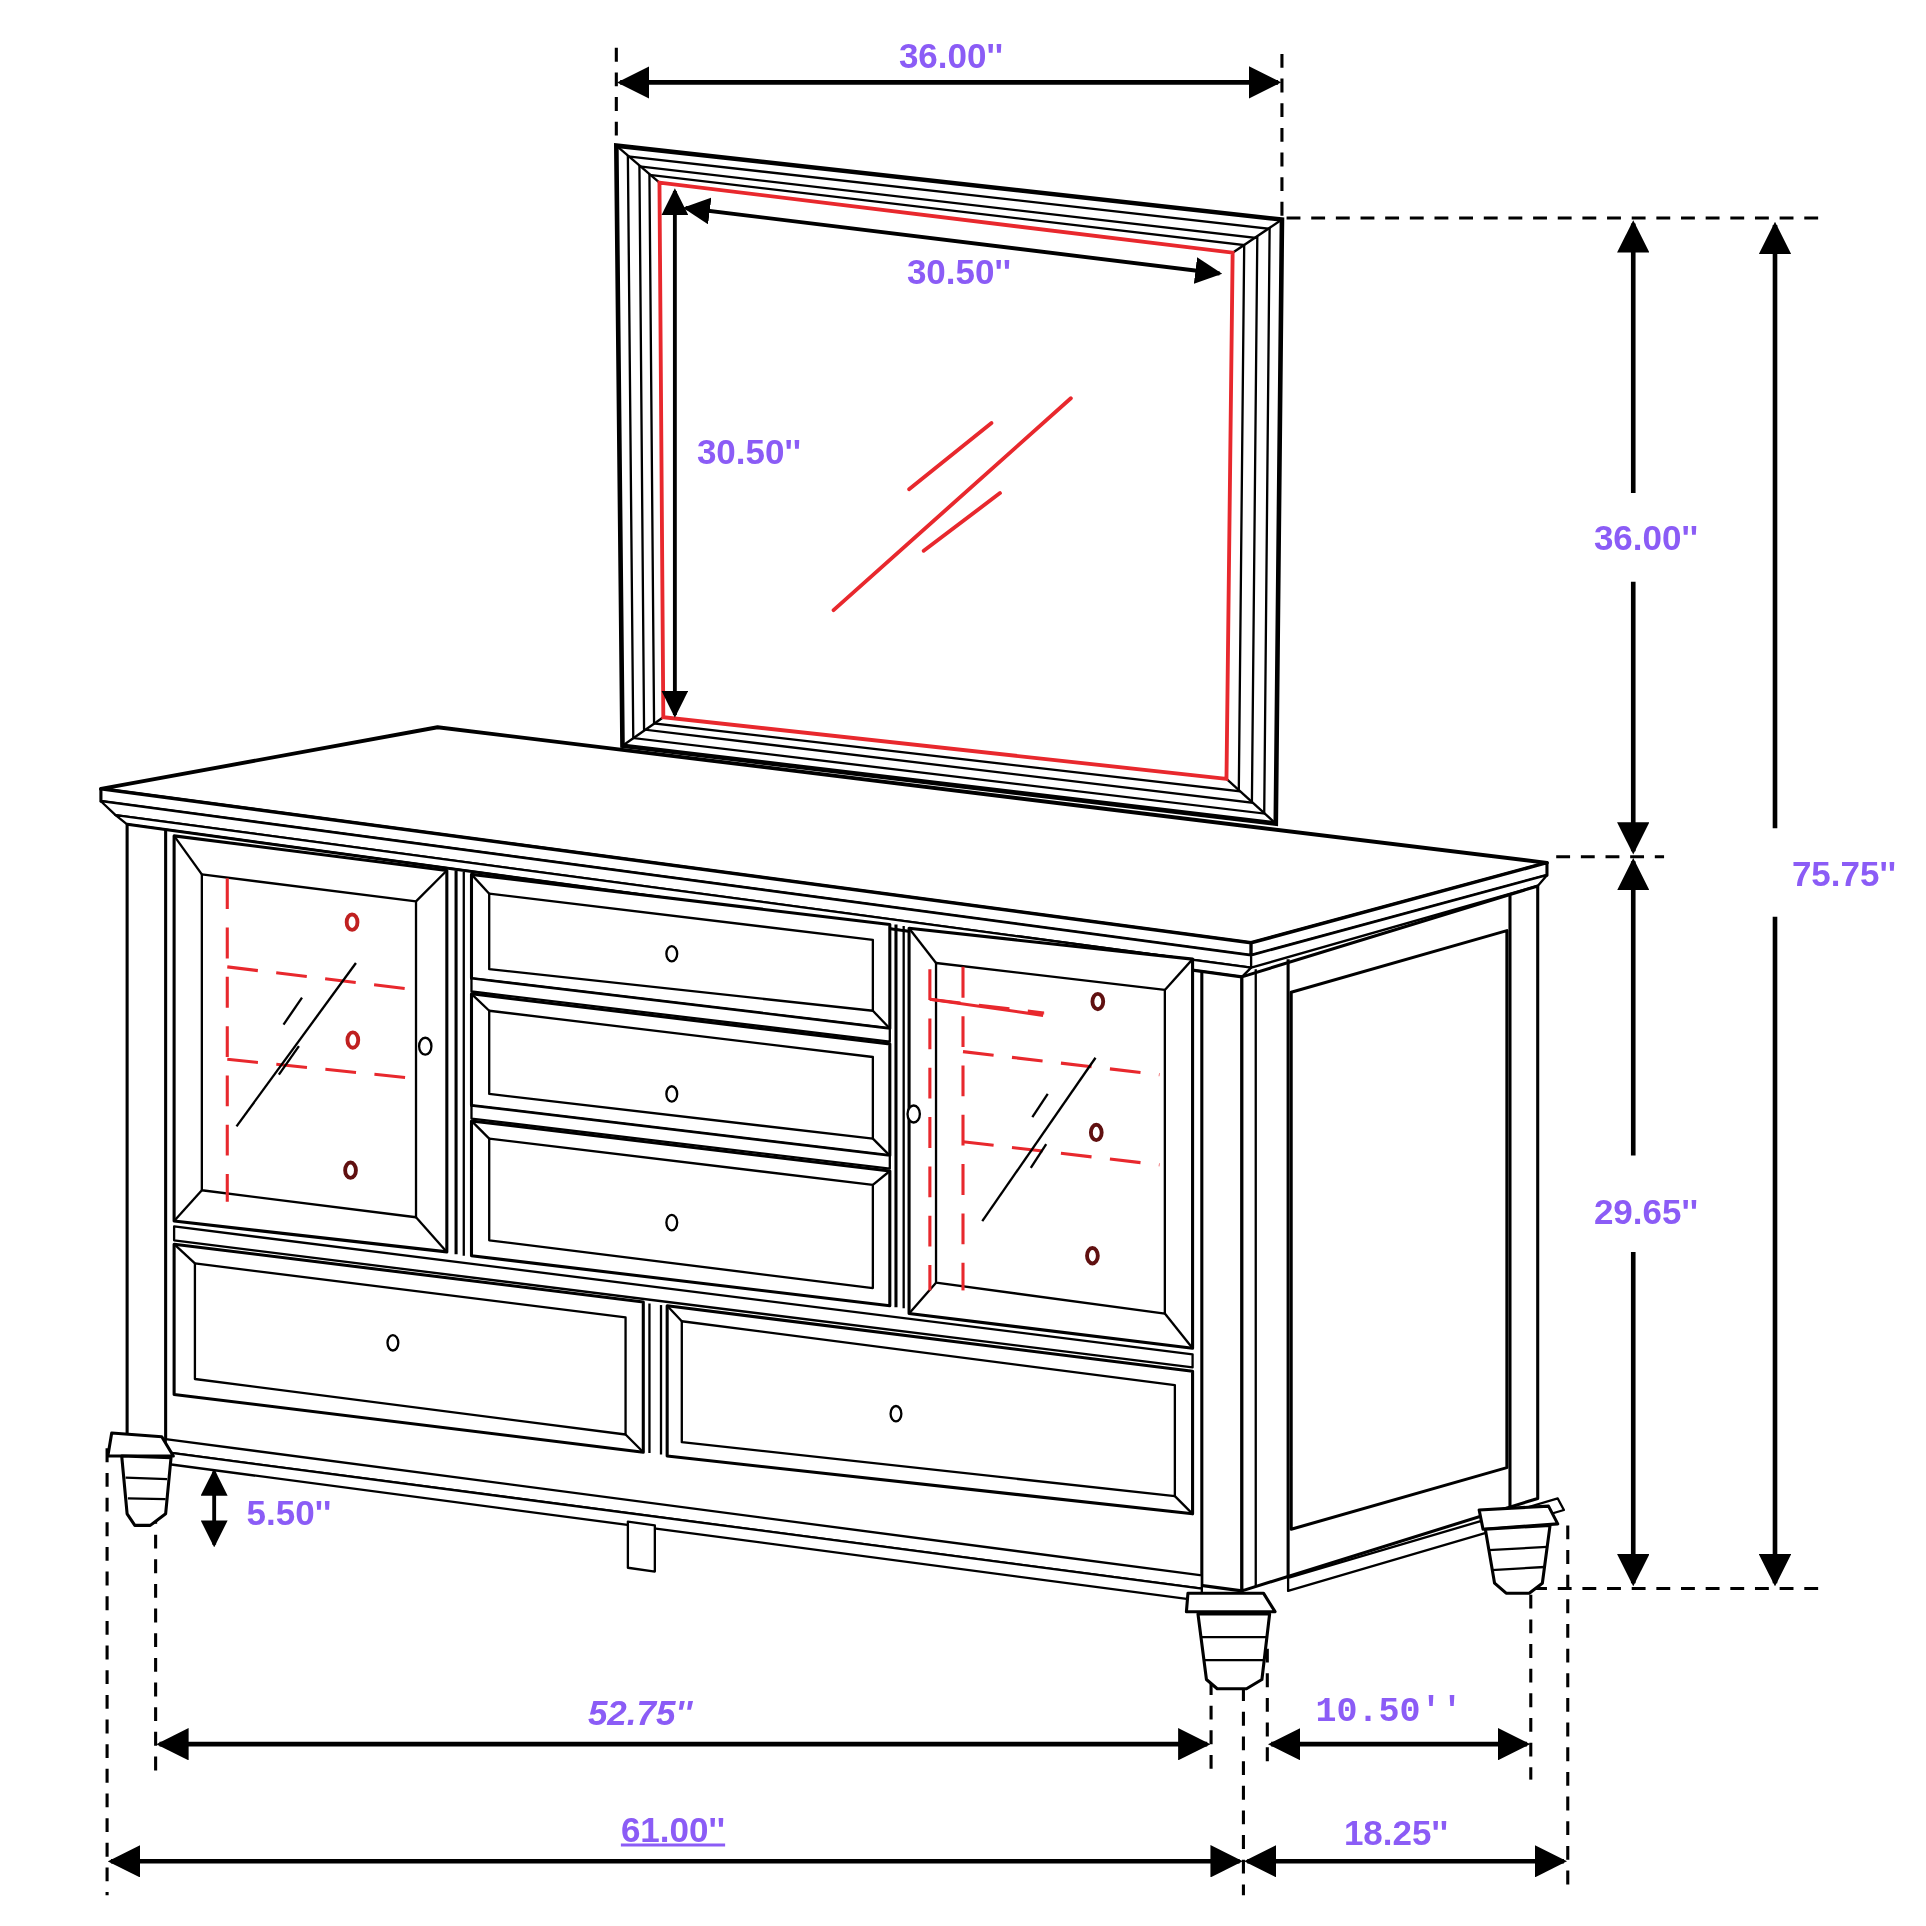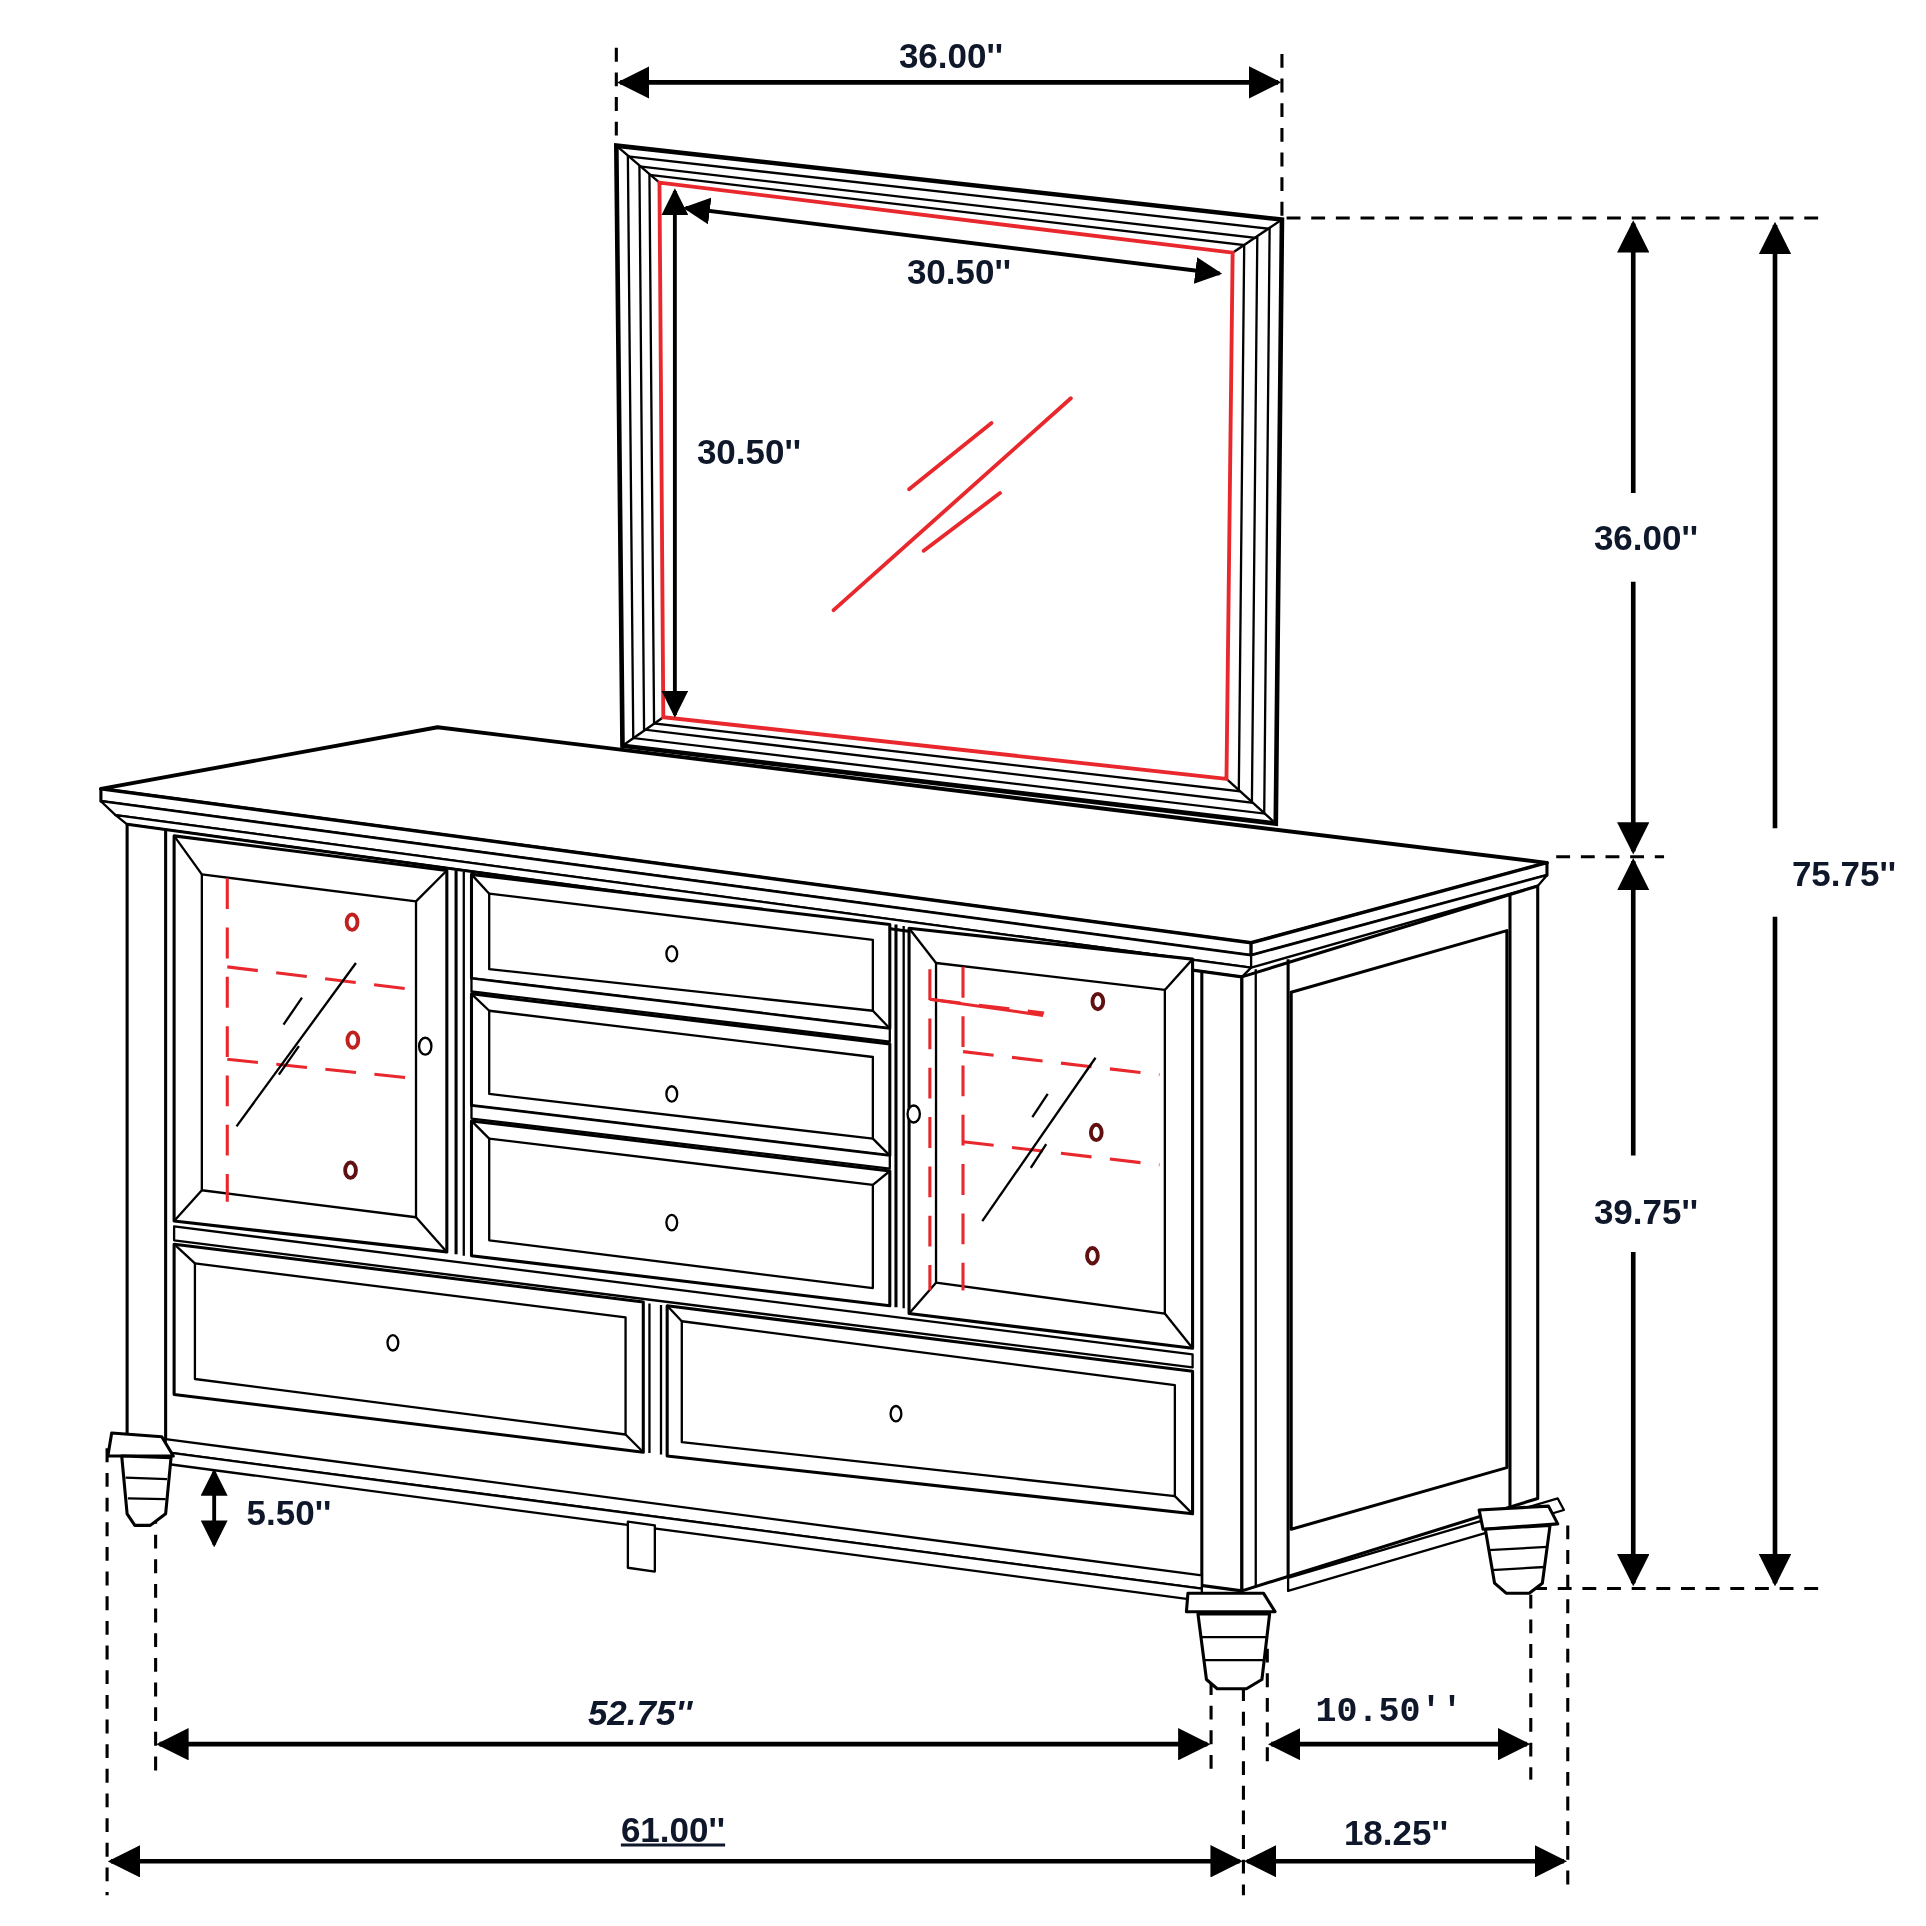--- a/index.html
+++ b/index.html
@@ -1,20 +1,20 @@
 <!DOCTYPE html>
 <html style="font-size:12.3px"><head>
 <meta charset="utf-8">
 <style>
   html, body { margin: 0; padding: 0; background: #ffffff; }
   body { width: 1926px; height: 1926px; position: relative; overflow: hidden;
          font-family: "Liberation Sans", sans-serif; }
   #drawing { position: absolute; left: 0; top: 0; width: 1926px; height: 1926px; }
   .dim-label { position: absolute; font-family: "Liberation Sans", sans-serif;
-               font-weight: bold; font-size: 35px; color: #0f172a;
+               font-weight: bold; font-size: 35px; color: #8b5cf6;
                white-space: nowrap; transform: translate(-50%, -50%);
                background: transparent; line-height: 1; }
 </style>
 </head>
 <body>
 
 <svg id="drawing" viewBox="0 0 2500 2500" xmlns="http://www.w3.org/2000/svg">
   <defs>
     <marker id="ah" viewBox="0 0 10 10" refX="9" refY="5" markerWidth="7" markerHeight="7" orient="auto-start-reverse">
       <path d="M0,0 L10,5 L0,10 z" fill="#000"></path>
@@ -232,19 +232,19 @@
     <line x1="144" y1="2416" x2="1609" y2="2416" marker-start="url(#ah)" marker-end="url(#ah)"></line>
     <line x1="1619" y1="2416" x2="2030" y2="2416" marker-start="url(#ah)" marker-end="url(#ah)"></line>
   </g>
 </svg>
 
 <div class="dim-label" style="left:951px; top:55px;">36.00''</div>
 <div class="dim-label" style="left:959px; top:271px;">30.50''</div>
 <div class="dim-label" style="left:749px; top:451px;">30.50''</div>
 <div class="dim-label" style="left:1646px; top:537px;">36.00''</div>
 <div class="dim-label" style="left:1798px; top:873px;margin-left:46px;">75.75''</div>
-<div class="dim-label" style="left:1646px; top:1211px;">39.75''</div>
+<div class="dim-label" style="left:1646px; top:1211px;">29.65''</div>
 <div class="dim-label" style="left:289px; top:1512px;text-align:center;">5.50''</div>
 <div class="dim-label" style="left:640px; top:1712px;font-style:italic;">52.75''</div>
 <div class="dim-label" style="left:1389px; top:1712px;font-family:Liberation Mono, monospace;">10.50''</div>
 <div class="dim-label" style="left:673px; top:1829px;text-decoration:underline;">61.00''</div>
 <div class="dim-label" style="left:1396px; top:1832px;">18.25''</div>
 
 
 </body></html>

